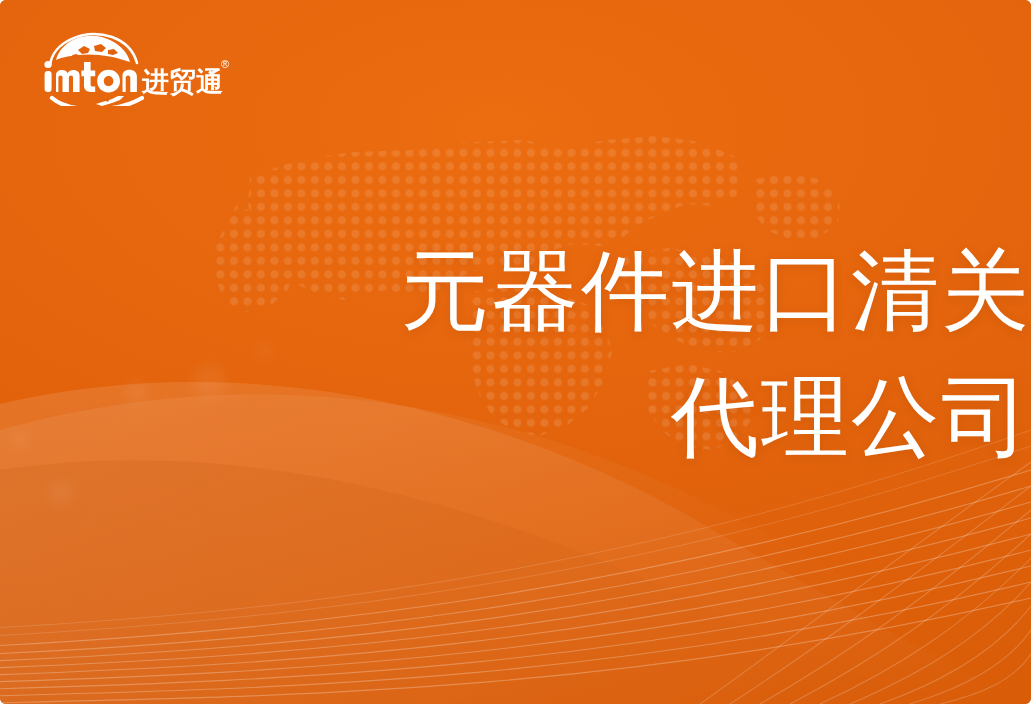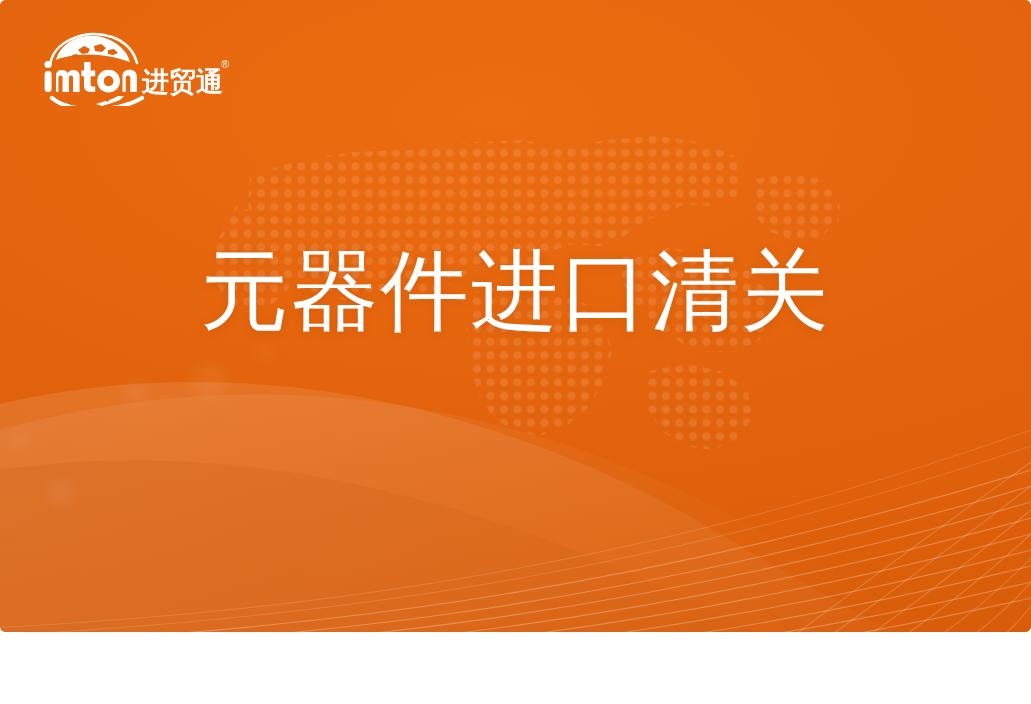--- a/index.html
+++ b/index.html
@@ -7,21 +7,21 @@
     padding: 0;
     background: #ffffff;
   }
   body {
     font-family: "Liberation Sans", "DejaVu Sans", sans-serif;
   }
 
   #banner {
     position: relative;
     width: 1031px;
-    height: 632px;
+    height: 704px;
     overflow: hidden;
     background: #e2630c;
     border-radius: 6px;
   }
 
   
   .layer {
     position: absolute;
     inset: 0;
     pointer-events: none;
@@ -56,21 +56,21 @@
     width: 200px;
     height: 80px;
   }
 
   
   #headline {
     position: absolute;
     left: 0;
     right: 0;
     top: 228px;
-    text-align: center;
+    text-align: right;
     color: #ffffff;
     font-size: 88px;
     line-height: 126px;
     letter-spacing: 2px;
     font-weight: 400;
     text-shadow: 0 2px 10px rgba(140,55,0,0.18);
     font-family: "DejaVu Sans", "Liberation Sans", sans-serif;
   }
   #headline .hl-line { display: block; white-space: nowrap; }
 
@@ -240,16 +240,17 @@
       <g>
         <path d="M14 72 C 30 86, 76 88, 104 72" fill="none" stroke="#ffffff" stroke-width="4.2" stroke-linecap="round"></path>
         <path d="M58 78 L74 73 L80 70 L86 70 L82 74 L74 77 L64 80 Z" fill="#ffffff"></path>
         <path d="M66 74 L72 72 L70 76 Z" fill="#e2630c"></path>
       </g>
     </svg>
   </div>
 
   <div id="headline">
     <span class="hl-line">元器件进口清关</span>
+    <span class="hl-line">代理公司</span>
   </div>
 
 
 </div>
 
 </body></html>

